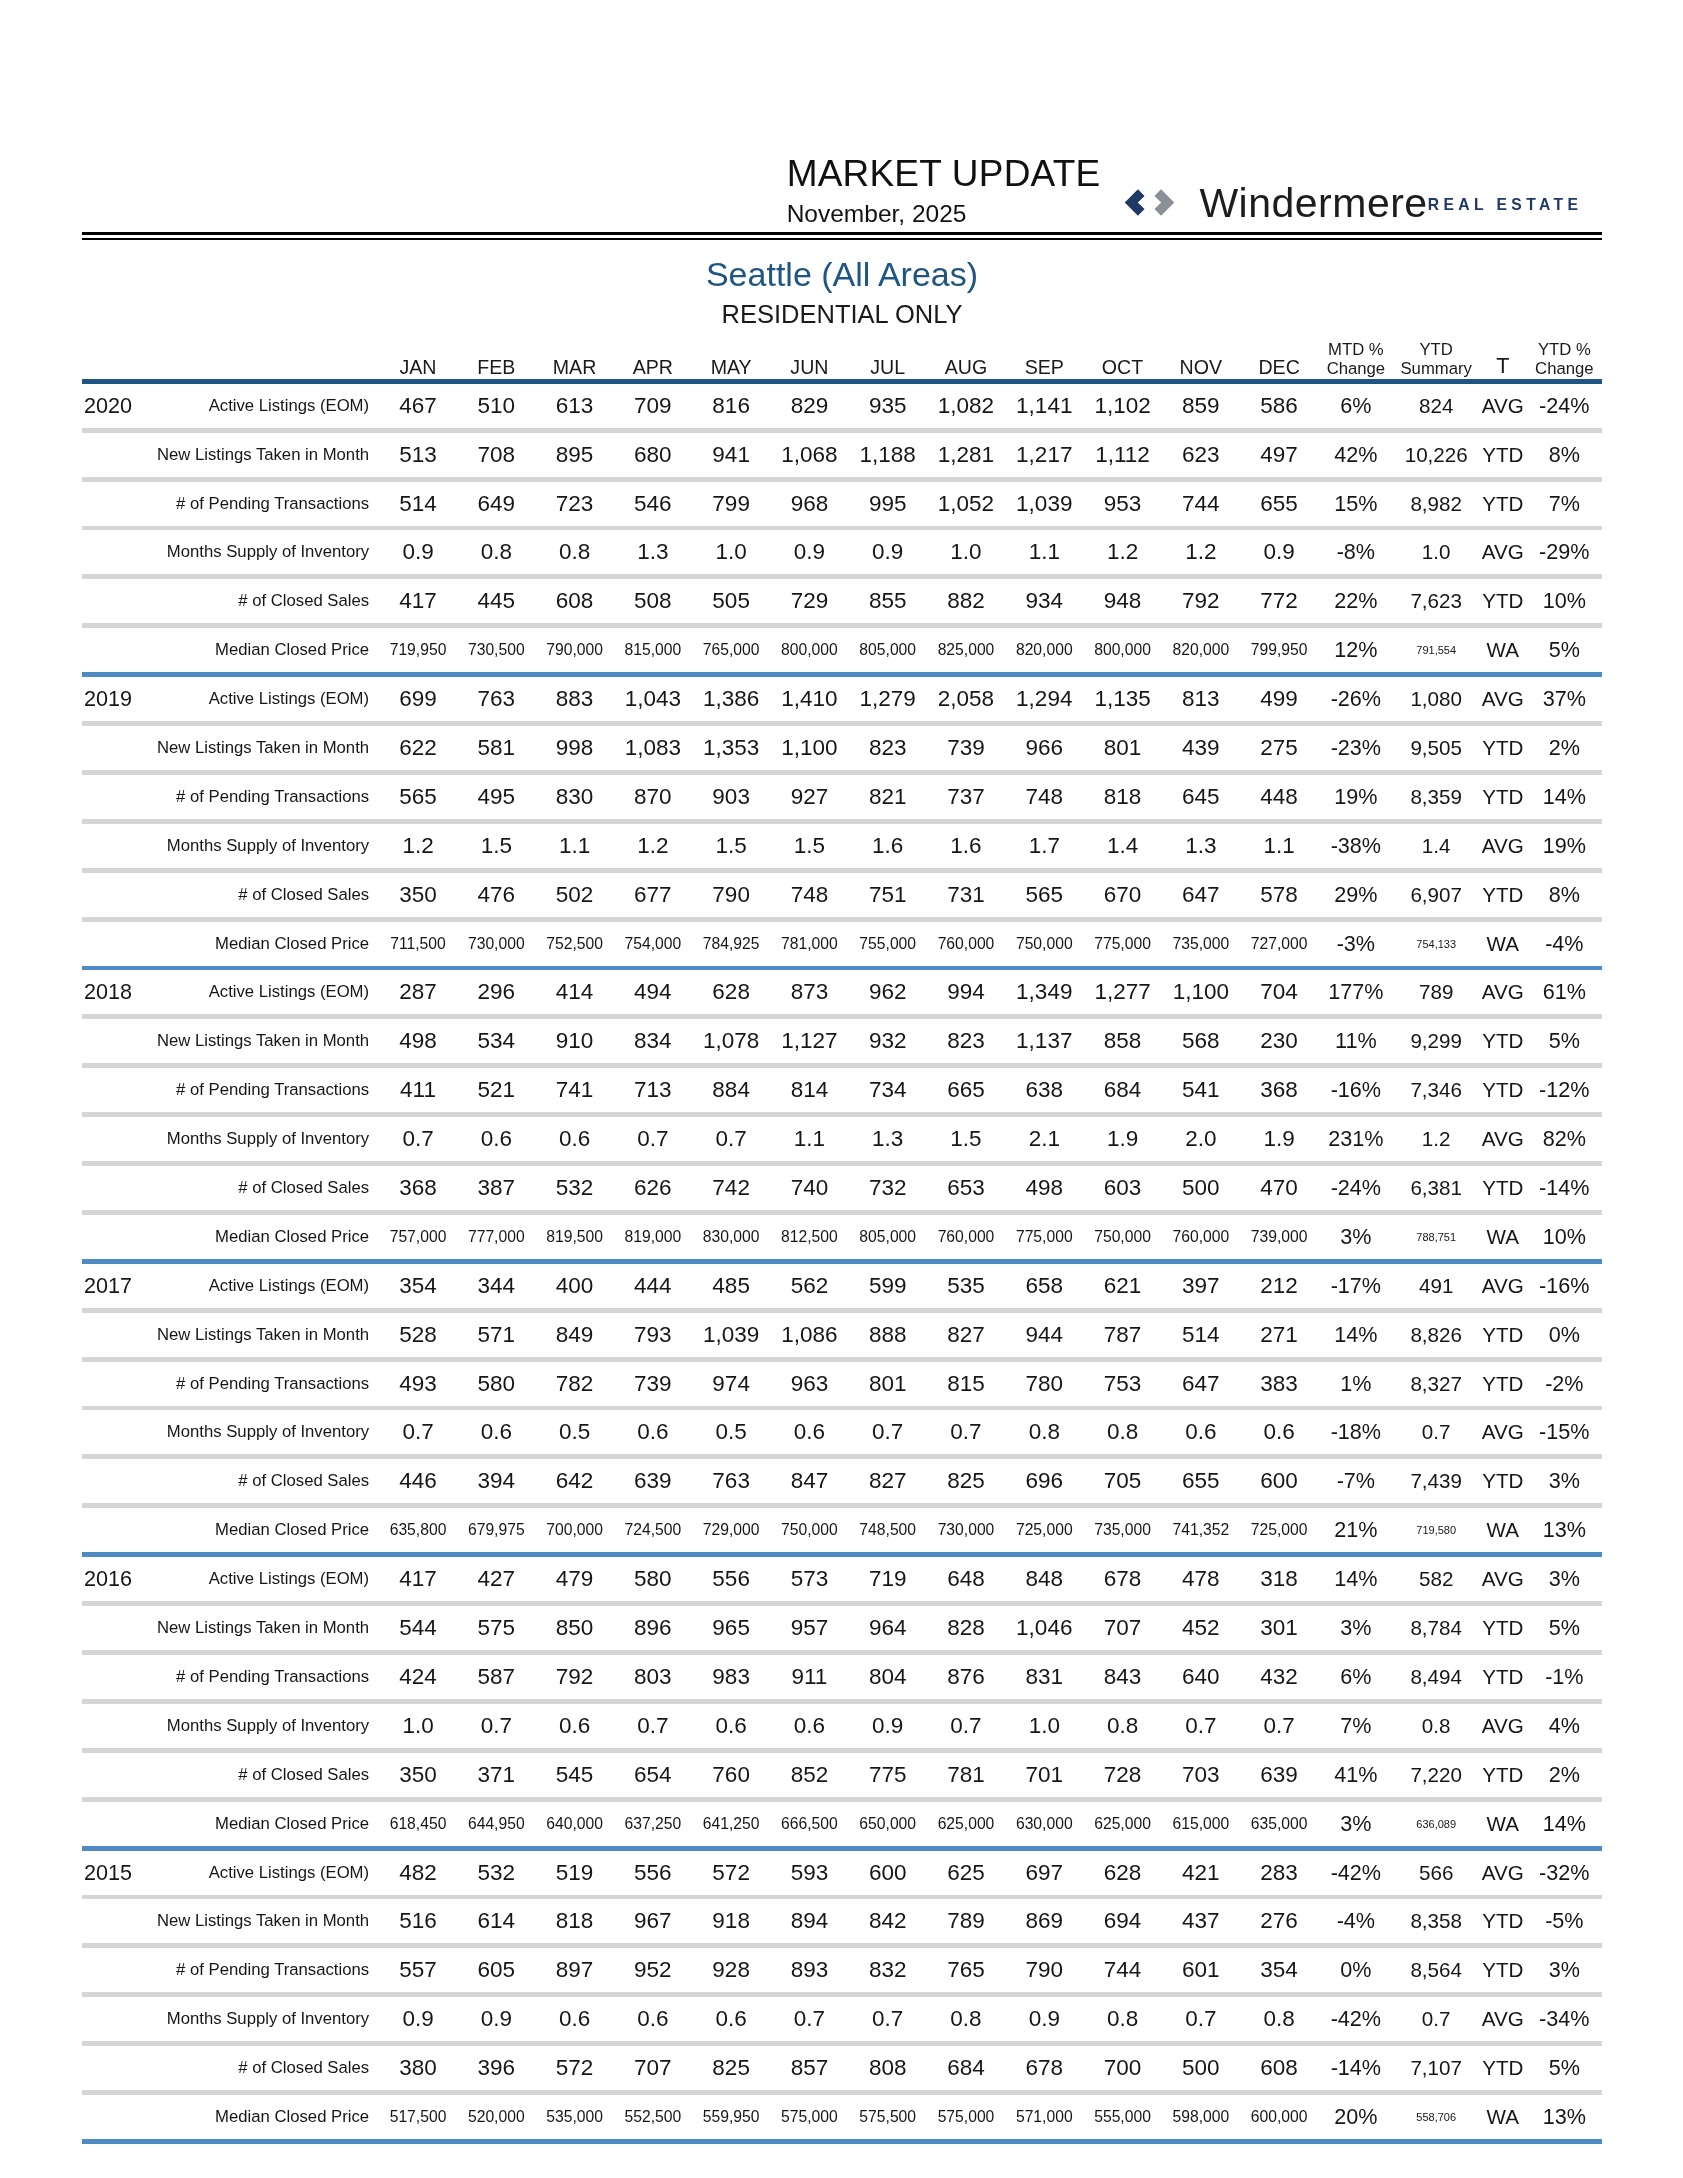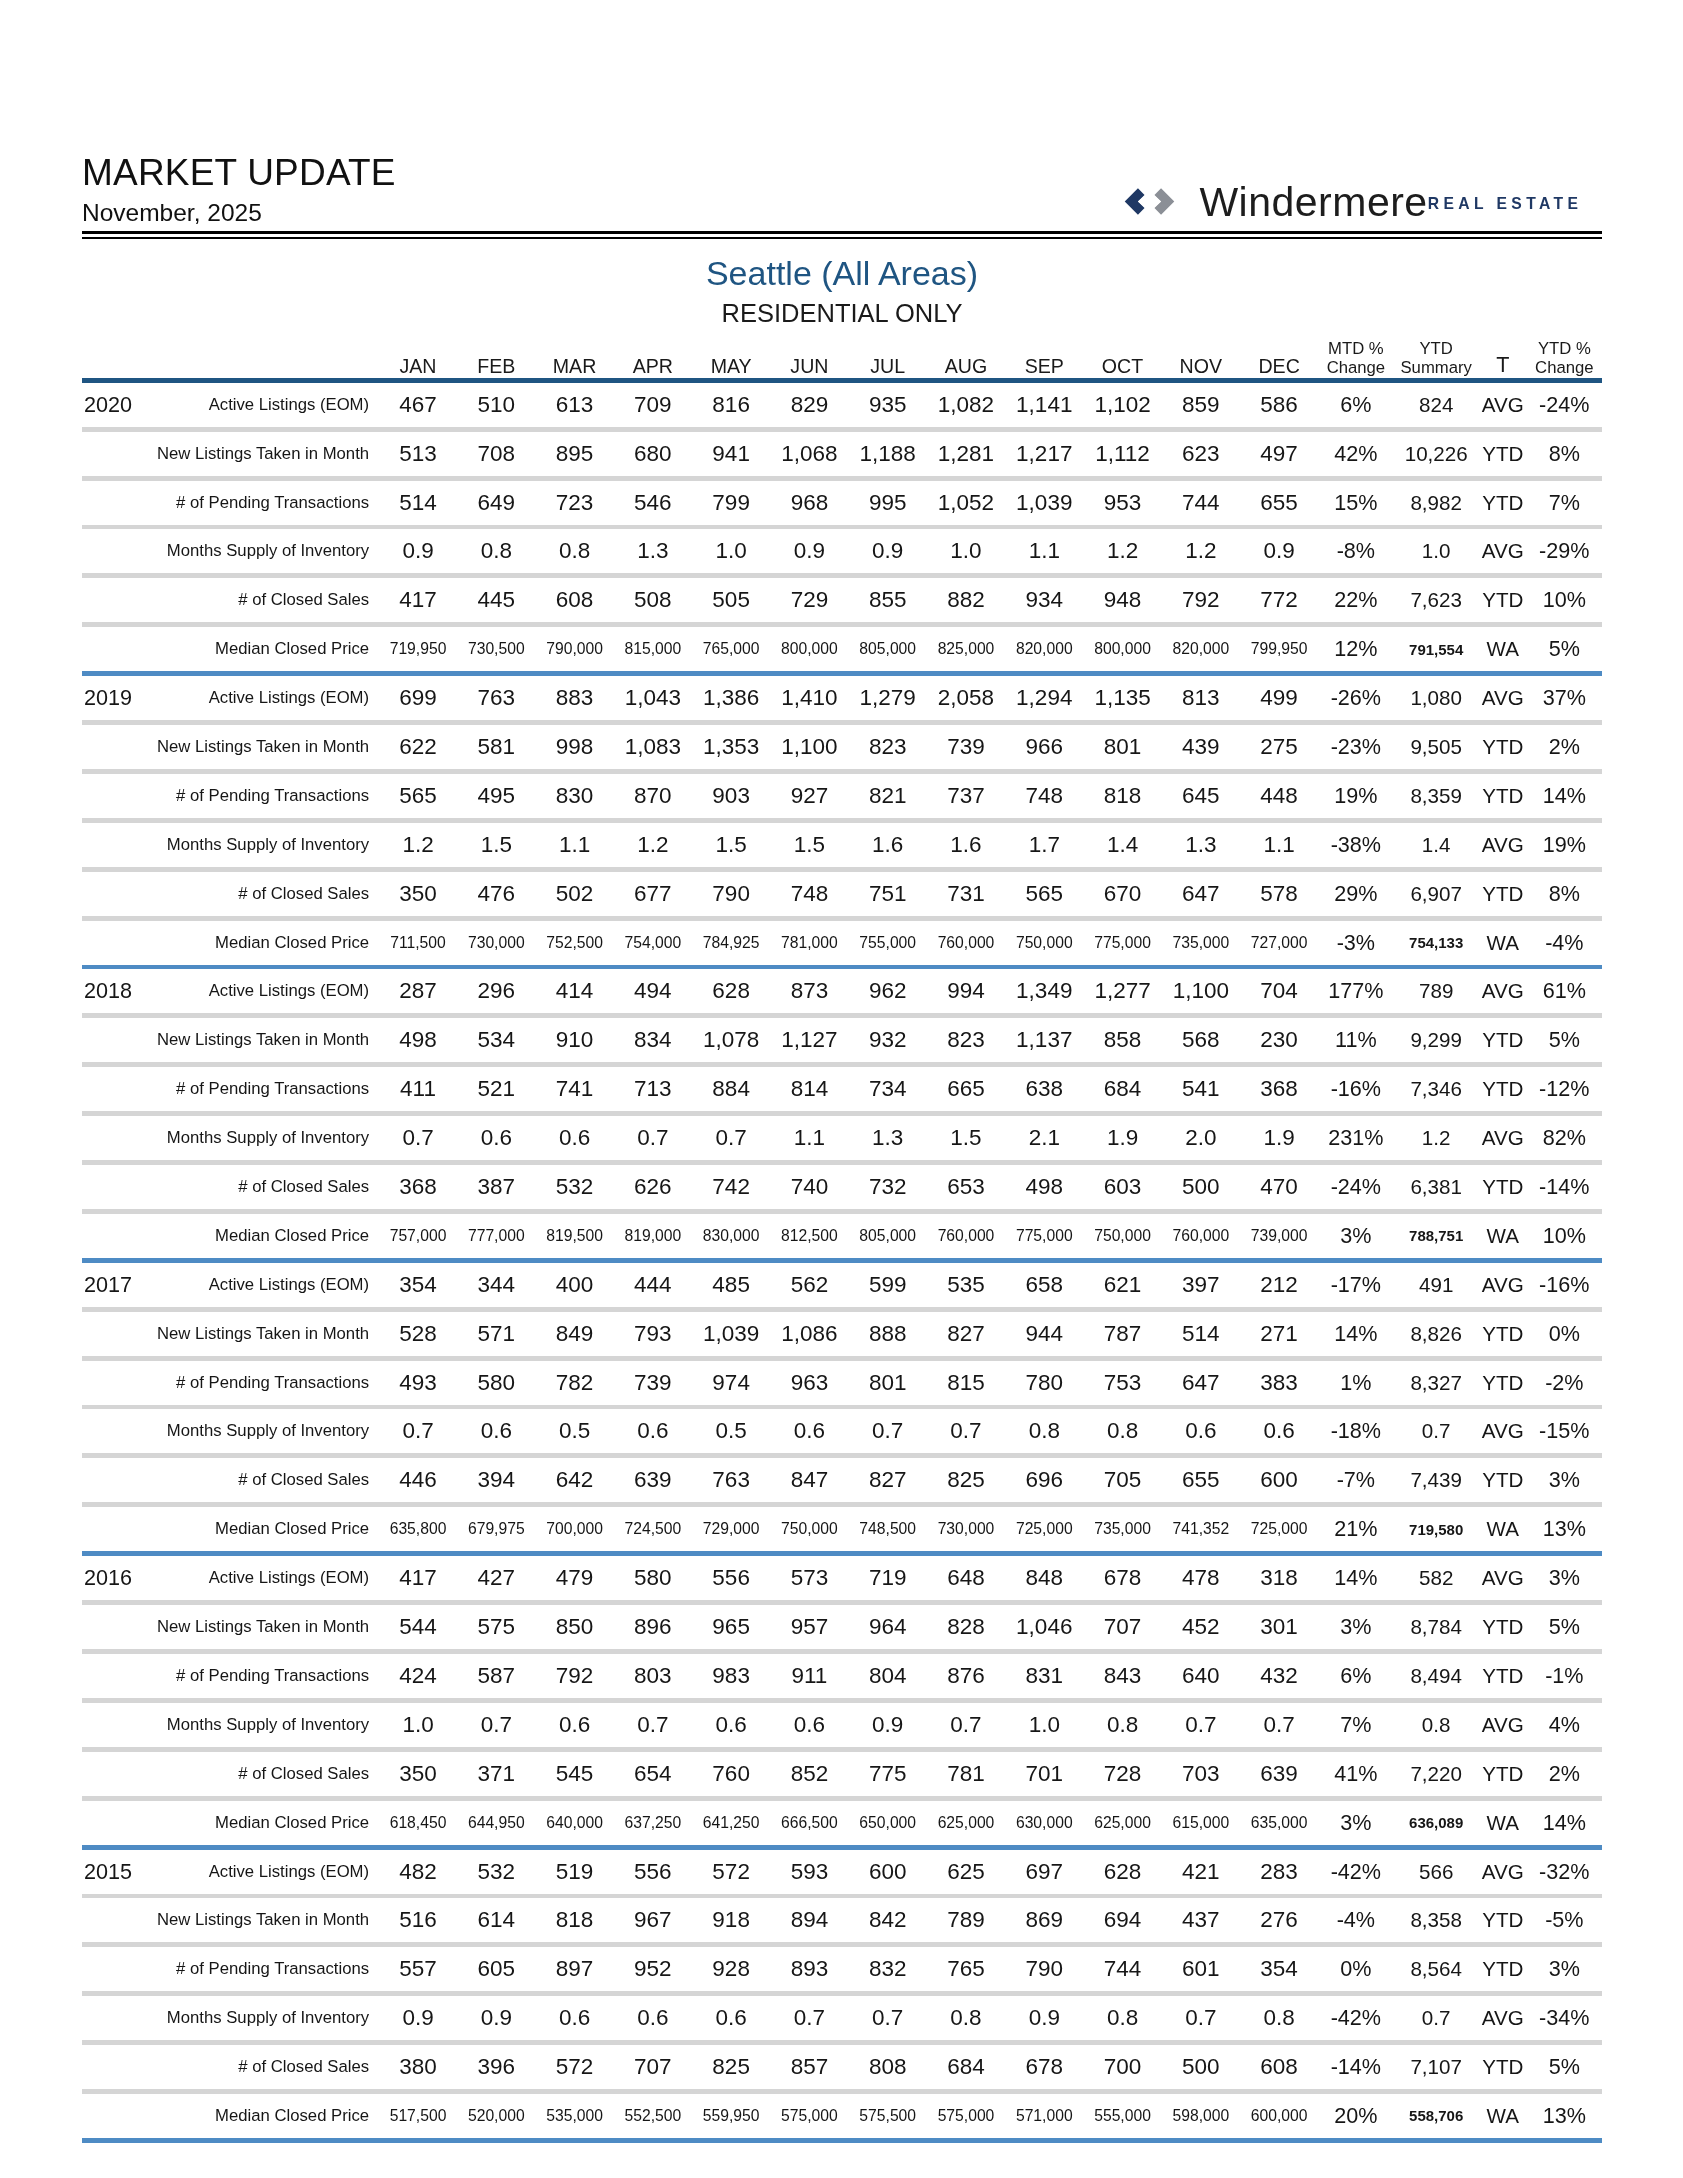--- a/index.html
+++ b/index.html
@@ -20,23 +20,24 @@
     height: 2179px;
     position: relative;
     box-sizing: border-box;
     padding: 0 82px;
   }
 
   
   .header {
     display: flex;
     align-items: flex-end;
-    justify-content: space-between;
-    padding-top: 117px;
+    justify-content: flex-end;
+    padding-top: 78px;
     height: 108px;
+    margin-top: 40px;
   }
   .header-left { display: flex; flex-direction: column; }
   .market-update {
     font-size: 37px;
     letter-spacing: 0.2px;
     line-height: 1.0;
     font-weight: 400;
     color: #111;
   }
   .month-year {
@@ -158,21 +159,21 @@
   tr.data td.label {
     font-size: 16.7px;
     text-align: right;
     padding-right: 9.8px;
     color: #161616;
   }
   tr.data td.price {
     font-size: 15.7px;
   }
   tr.data td.ytdsum { font-size: 20.6px; }
-  tr.data td.ytdsum.price { font-size: 15px; font-weight: bold; }
+  tr.data td.ytdsum.price { font-size: 11px; }
   tr.data td.tcol { font-size: 20.6px; }
   tr.data td.mtd { font-size: 21.6px; }
   tr.data td.ytdc { font-size: 21.6px; }
 
   
   .footer {
     text-align: center;
     margin-top: 13.7px;
   }
   .footer-line1 {

